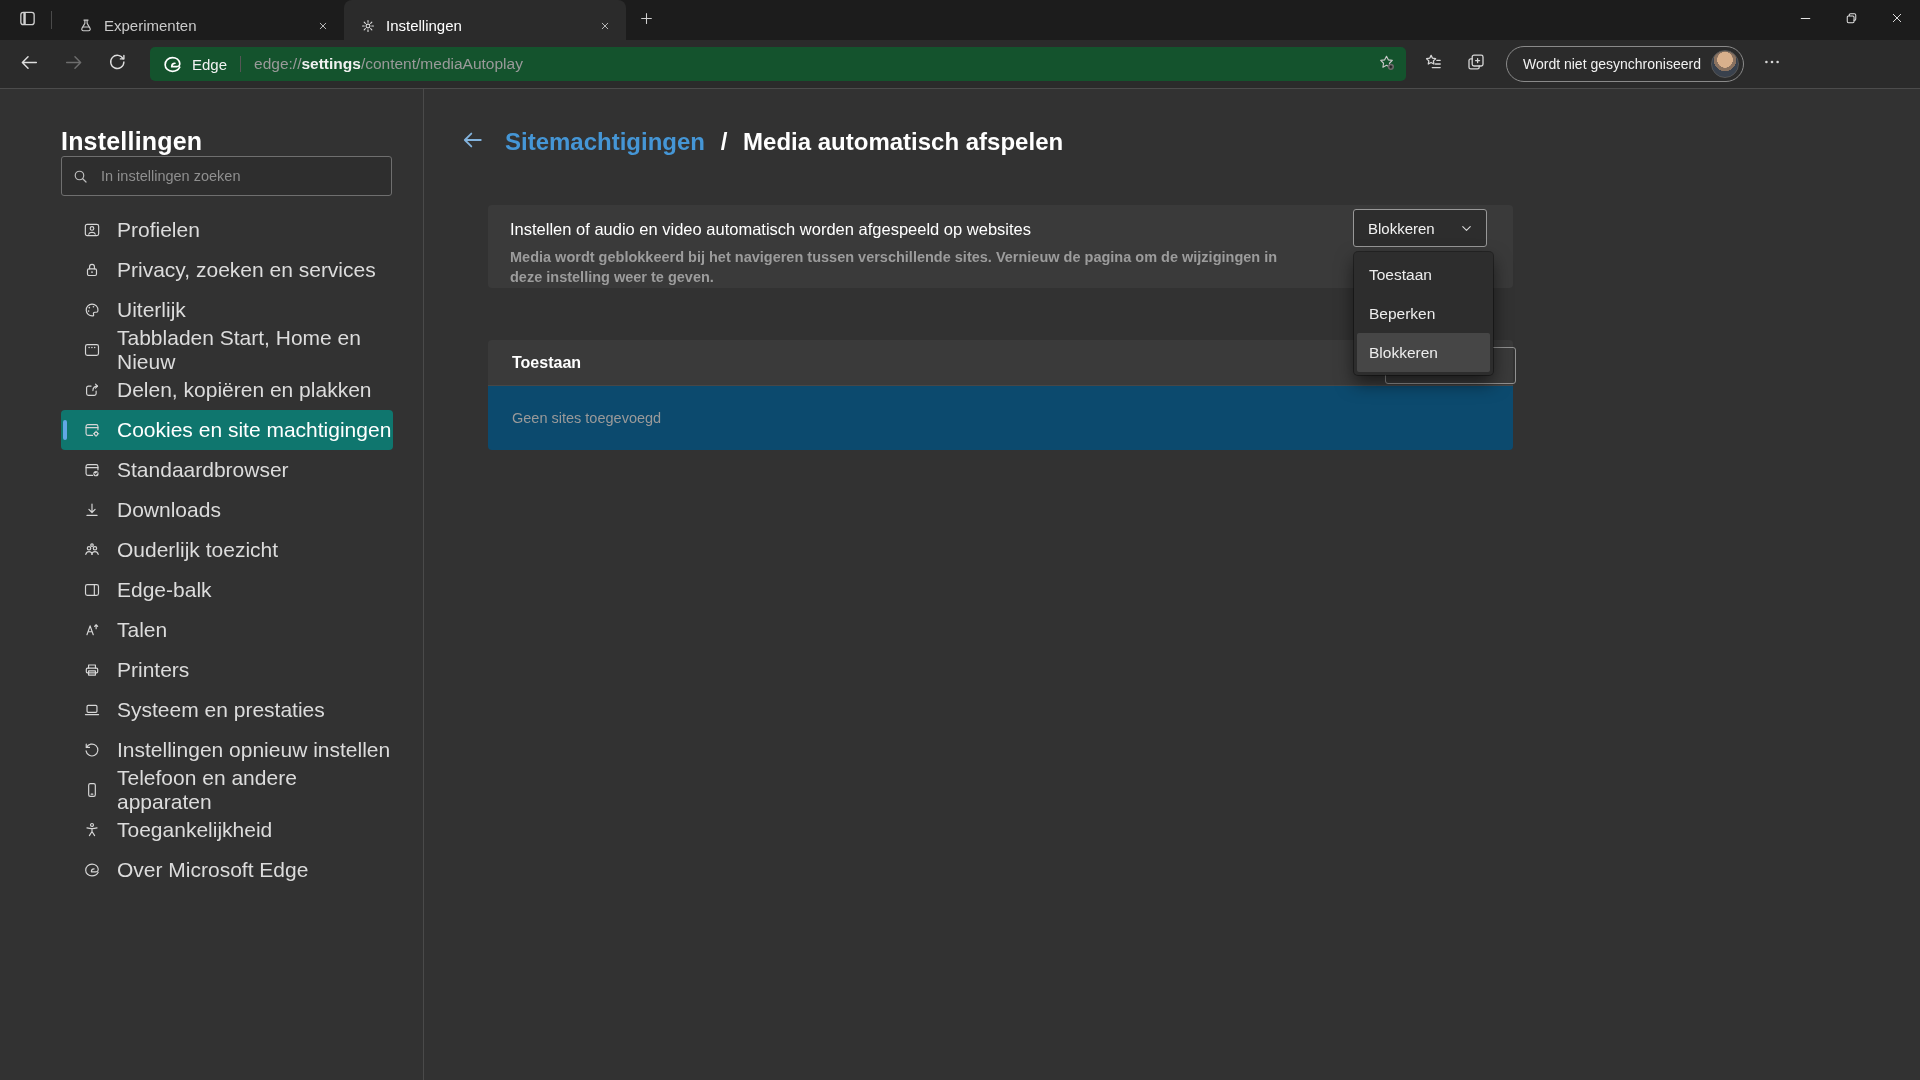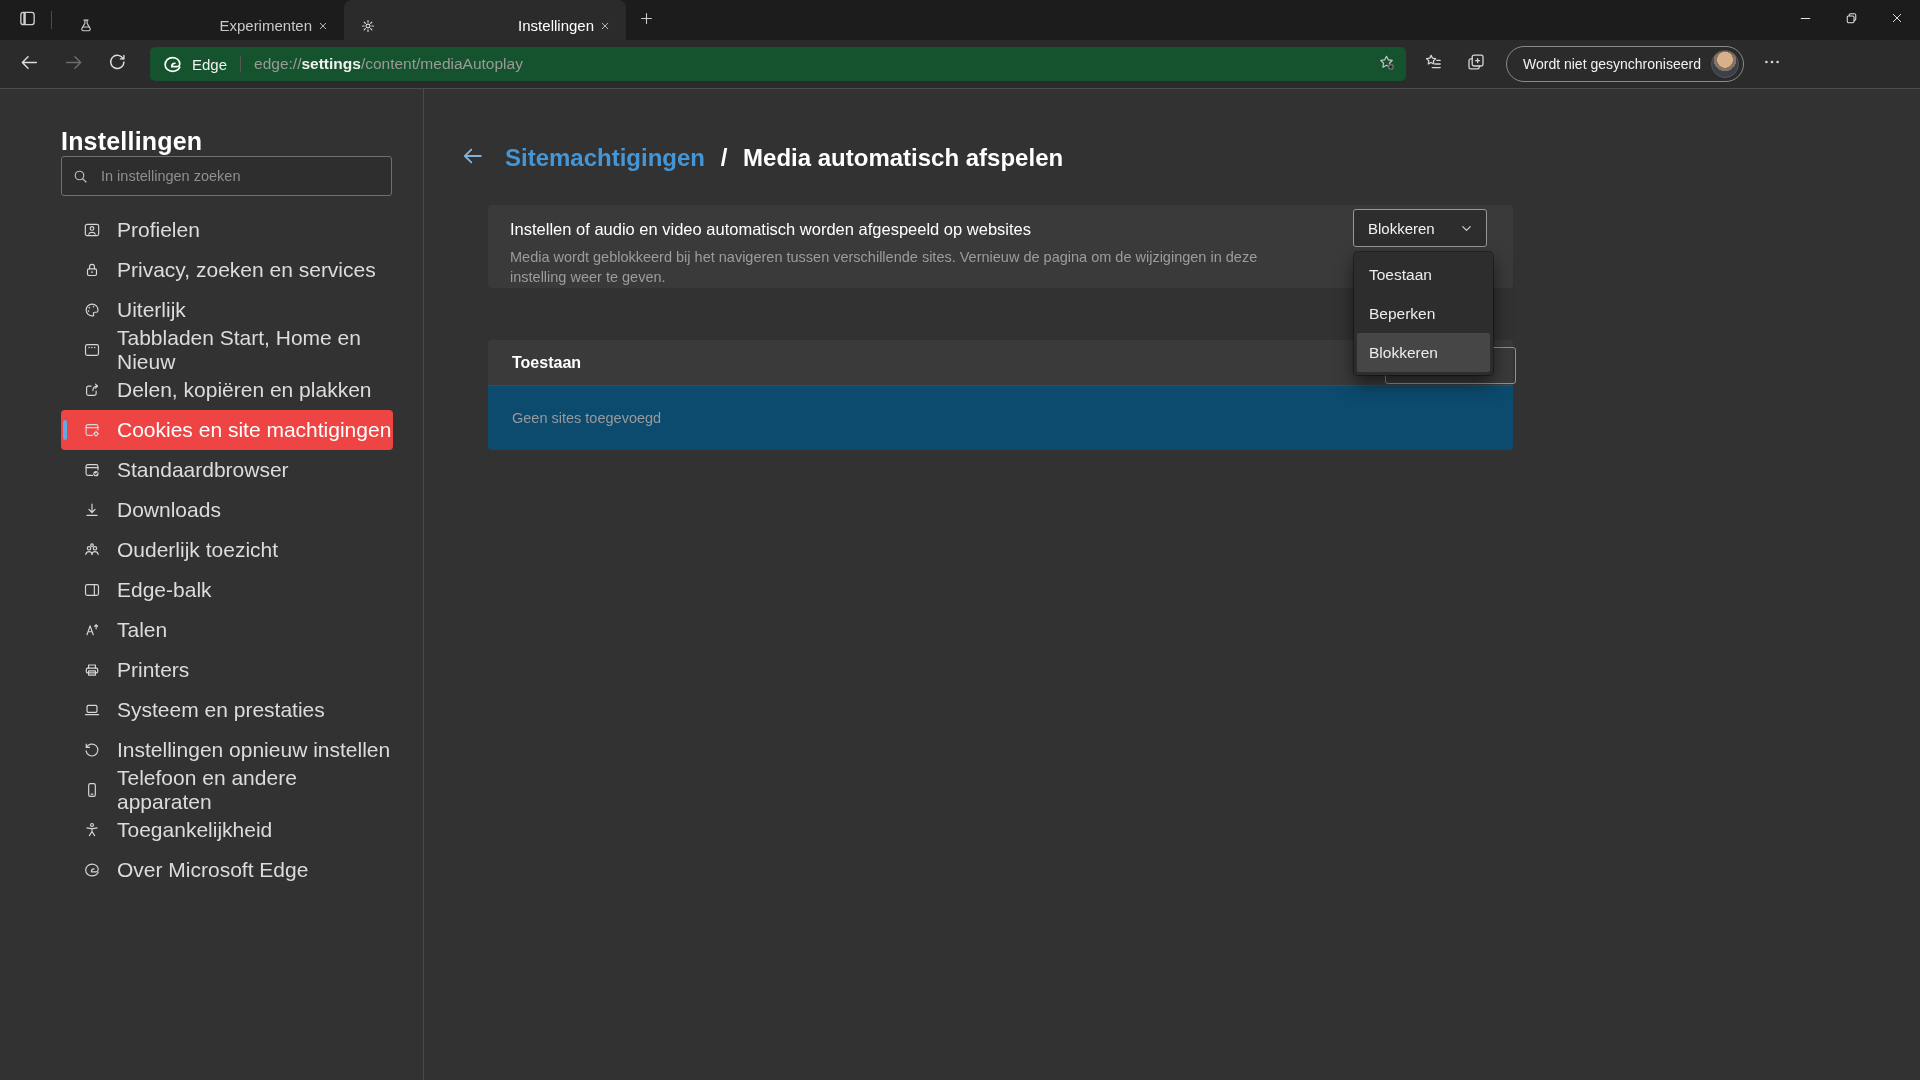--- a/index.html
+++ b/index.html
@@ -4,21 +4,21 @@
 <style>
   html,body{margin:0;padding:0;background:#1c1c1c;}
   *{box-sizing:border-box;font-family:"Liberation Sans","DejaVu Sans",sans-serif;}
   #root{position:relative;width:1920px;height:1080px;overflow:hidden;background:#323232;}
 
   
   .titlebar{position:absolute;top:0;left:0;width:100%;height:40px;background:#1c1c1c;display:flex;align-items:center;}
   .tb-btn{display:flex;align-items:center;justify-content:center;color:#cfcfcf;}
   .tab-actions{width:28px;height:28px;margin-left:13px;border-radius:4px;}
   .tb-sep{width:1px;height:18px;background:#4a4a4a;margin:0 10px;}
-  .tab{width:282px;height:40px;display:flex;align-items:center;padding:11px 10px 0 16px;color:#c9c9c9;font-size:15px;position:relative;text-align:right;}
+  .tab{width:282px;height:40px;display:flex;align-items:center;padding:11px 10px 0 16px;color:#c9c9c9;font-size:15px;position:relative;}
   .tab.active{background:#2b2b2b;color:#ffffff;border-radius:8px 8px 0 0;}
   .tab .icon{display:flex;margin-right:10px;color:#c9c9c9;}
   .tab.active .icon{color:#dedede;}
   .tab-label{flex:1;white-space:nowrap;overflow:hidden;text-overflow:ellipsis;}
   .tab-close{width:22px;height:22px;border-radius:4px;display:flex;align-items:center;justify-content:center;color:#bdbdbd;}
   .newtab{width:28px;height:28px;margin-left:6px;border-radius:4px;}
   .win-controls{margin-left:auto;display:flex;height:40px;}
   .win-btn{width:46px;height:40px;display:flex;align-items:center;justify-content:center;color:#e3e3e3;}
 
   
@@ -42,36 +42,36 @@
   
   .sidebar{position:absolute;top:89px;left:0;width:424px;bottom:0;border-right:1px solid #4a4a4a;background:#323232;}
   .sb-title{margin:38px 0 0 61px;font-size:25px;font-weight:600;color:#ffffff;letter-spacing:.2px;}
   .sb-search{margin:0 0 0 61px;width:331px;height:40px;border:1px solid #6f6f6f;border-radius:3px;background:#2e2e2e;display:flex;align-items:center;padding:0 10px;}
   .sb-search .icon{color:#bdbdbd;display:flex;margin-right:10px;}
   .sb-search input{flex:1;background:transparent;border:none;outline:none;color:#e8e8e8;font-size:14.5px;}
   .sb-search input::placeholder{color:#8f8f8f;}
   .side-list{margin:14px 0 0 61px;width:332px;}
   .side-item{position:relative;height:40px;display:flex;align-items:center;padding-left:22px;border-radius:4px;color:#dcdcdc;font-size:21px;cursor:default;}
   .side-item .icon{display:flex;color:#d6d6d6;margin-right:16px;}
-  .side-item.selected{background:#ef4444;color:#ffffff;}
+  .side-item.selected{background:#0f766e;color:#ffffff;}
   .side-item .sel-bar{position:absolute;left:2px;top:10px;width:4px;height:20px;border-radius:2px;background:#62a8e6;}
 
   
   .content{position:absolute;left:425px;top:89px;right:0;bottom:0;}
-  .page-header{position:absolute;top:54px;left:33px;display:flex;align-items:center;}
+  .page-header{position:absolute;top:38px;left:33px;display:flex;align-items:center;}
   .back-arrow{width:30px;height:30px;display:flex;align-items:center;justify-content:center;color:#83b3dd;margin-right:17px;}
   .crumb{font-size:24px;font-weight:600;}
   .crumb .parent{color:#4596d6;}
   .crumb .sep{color:#ffffff;margin:0 9px;}
   .crumb .current{color:#ffffff;}
 
   .card{background:#3a3a3a;border-radius:4px;}
   .card-autoplay{position:absolute;top:116px;left:63px;width:1025px;height:83px;padding:15px 22px;}
   .card-autoplay .ttl{font-size:16.5px;font-weight:400;color:#ffffff;}
-  .card-autoplay .desc{margin-top:8px;font-size:14.5px;line-height:20px;color:#9c9c9c;max-width:775px;}
+  .card-autoplay .desc{margin-top:8px;font-size:14.5px;line-height:20px;color:#9c9c9c;max-width:775px;font-weight:bold;}
 
   .dd-button{position:absolute;top:4px;right:26px;width:134px;height:38px;background:#2d2d2d;border:1px solid #989898;border-radius:3px;display:flex;align-items:center;padding:0 12px 0 14px;color:#f2f2f2;font-size:15px;}
   .dd-button .chev{margin-left:auto;display:flex;color:#d9d9d9;}
 
   .ghost-btn{position:absolute;top:258px;left:960px;width:131px;height:37px;border:1px solid #909090;border-radius:3px;background:transparent;z-index:5;}
 
   .card-allow{position:absolute;top:251px;left:63px;width:1025px;z-index:1;}
   .allow-header{height:46px;background:#3a3a3a;border-radius:4px 4px 0 0;border-bottom:1px solid #474747;display:flex;align-items:center;padding:0 24px;}
   .allow-header .ttl{font-size:16px;font-weight:600;color:#ffffff;}
   .allow-body{height:64px;background:#0c4a6e;border-radius:0 0 4px 4px;display:flex;align-items:center;padding:0 24px;}

